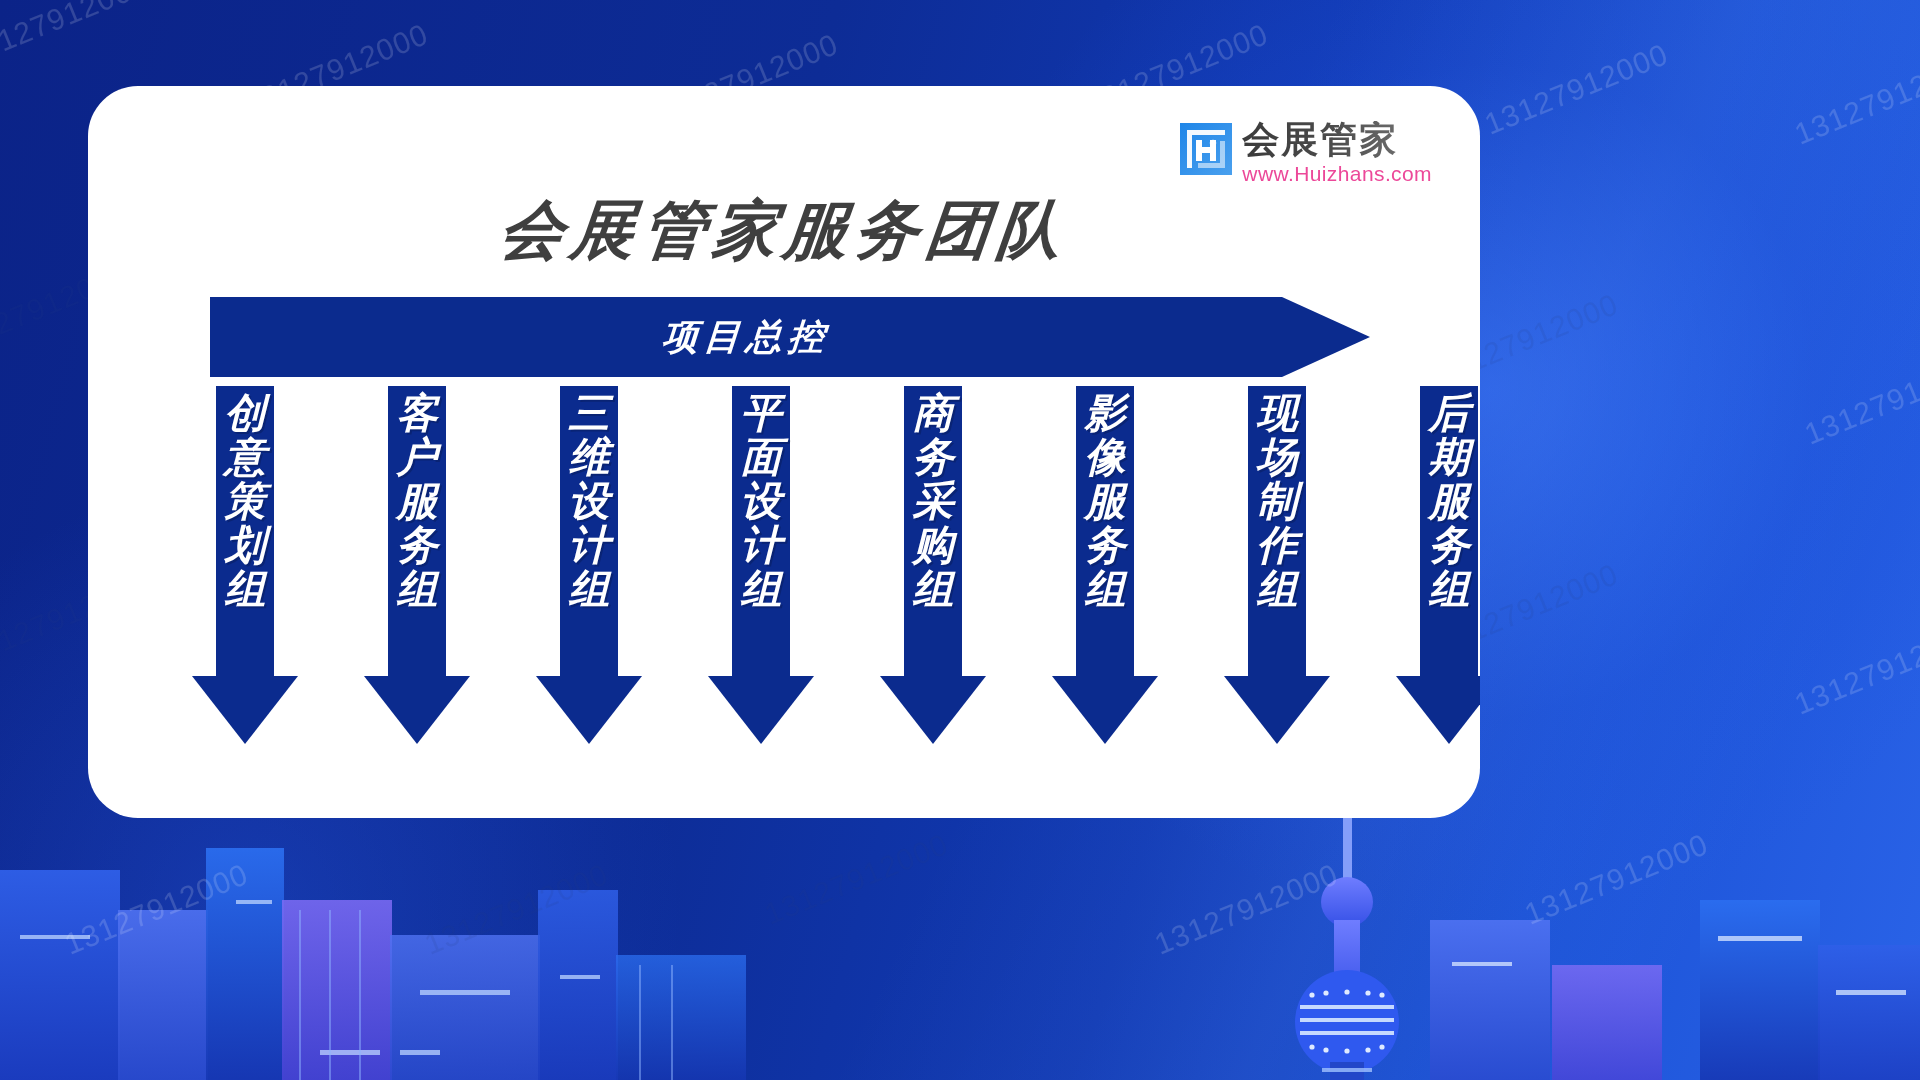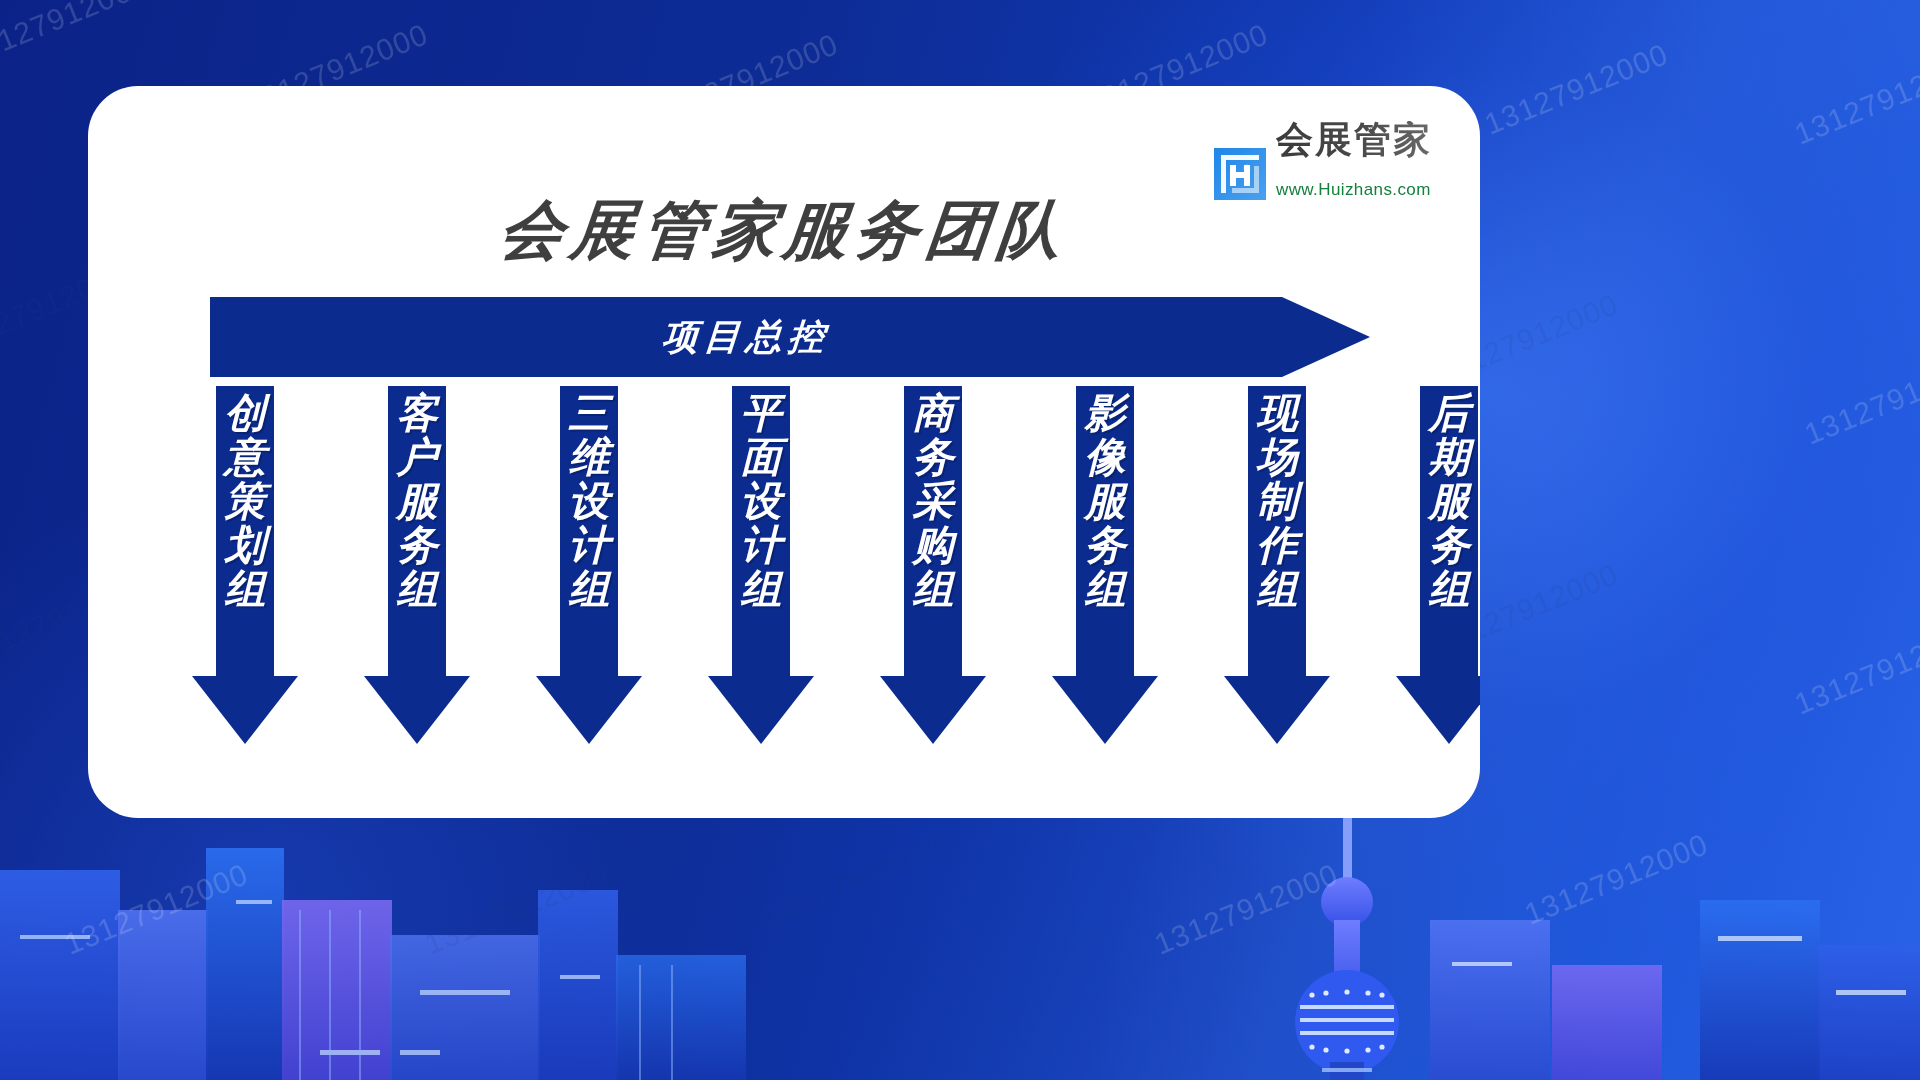--- a/index.html
+++ b/index.html
@@ -22,27 +22,27 @@
   
   #watermarks{position:absolute;inset:0;overflow:hidden;pointer-events:none;}
   .wm{position:absolute;color:rgba(255,255,255,.16);font-size:30px;font-weight:400;
       letter-spacing:1px;white-space:nowrap;transform:rotate(-22deg);transform-origin:left top;
       font-family:"Liberation Sans",sans-serif;}
   .wm.dark{color:rgba(40,60,130,.13);}
   
   #card{position:absolute;left:88px;top:86px;width:1392px;height:732px;background:#ffffff;
         border-radius:50px;overflow:hidden;}
   
-  #logo{position:absolute;right:48px;top:35px;display:flex;align-items:flex-end;}
+  #logo{position:absolute;right:48px;top:35px;display:flex;align-items:flex-start;}
   #logo-mark{width:52px;height:52px;flex:0 0 52px;margin-right:10px;margin-top:2px;}
   #logo-textwrap{display:flex;flex-direction:column;align-items:flex-start;}
   #logo-name{font-size:37px;font-weight:bold;color:#3d3d3d;line-height:1.02;letter-spacing:2px;
     background:linear-gradient(90deg,#3b3b3b 0%,#4a4a4a 55%,#6a6a6a 100%);
     -webkit-background-clip:text;background-clip:text;-webkit-text-fill-color:transparent;color:transparent;}
-  #logo-url{font-size:17px;color:#15803d;letter-spacing:.4px;margin-top:21px;}
+  #logo-url{font-size:21px;color:#ec4899;letter-spacing:.4px;margin-top:3px;}
   
   #page-title{position:absolute;left:0;right:0;top:101px;text-align:center;
     font-size:64px;font-weight:bold;font-style:italic;color:#3f3f3f;letter-spacing:7px;
     transform:skewX(-6deg);}
   
   #banner{position:absolute;left:122px;top:211px;width:1160px;height:80px;}
   #banner-shape{position:absolute;inset:0;background:#0b2b8e;
     clip-path:polygon(0 0,1072px 0,1160px 40px,1072px 80px,0 80px);}
   #banner-label{position:absolute;left:0;top:0;width:1072px;height:80px;
     display:flex;align-items:center;justify-content:center;

